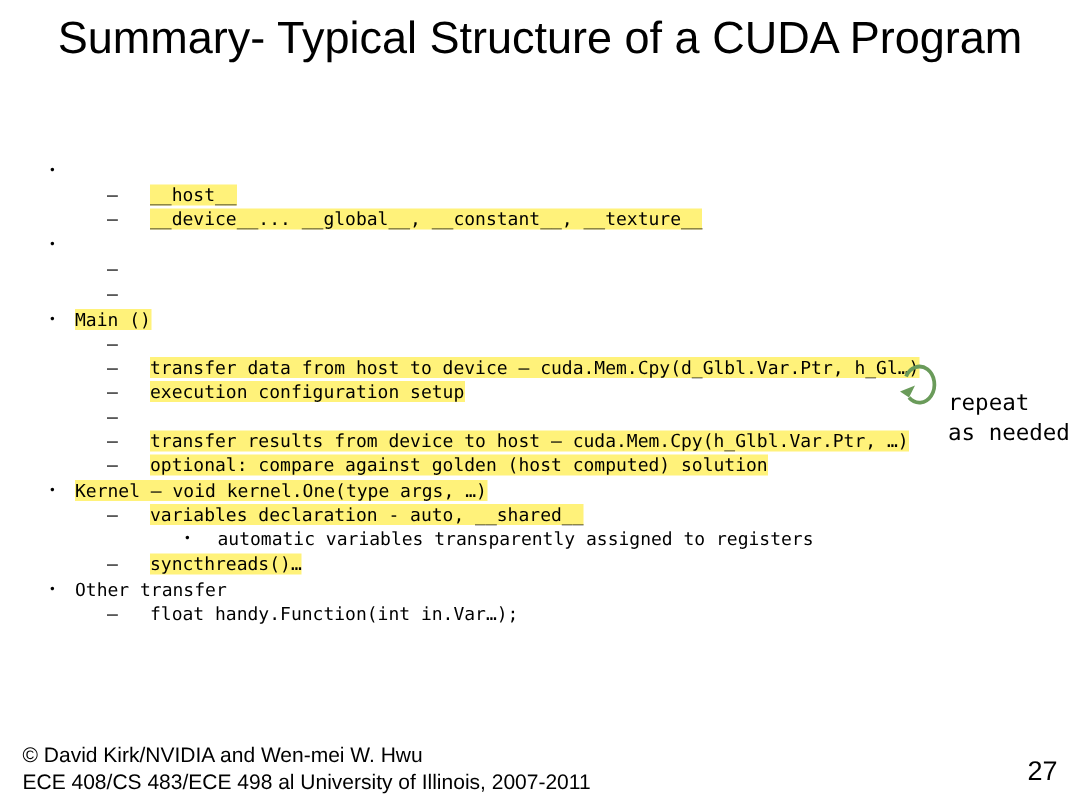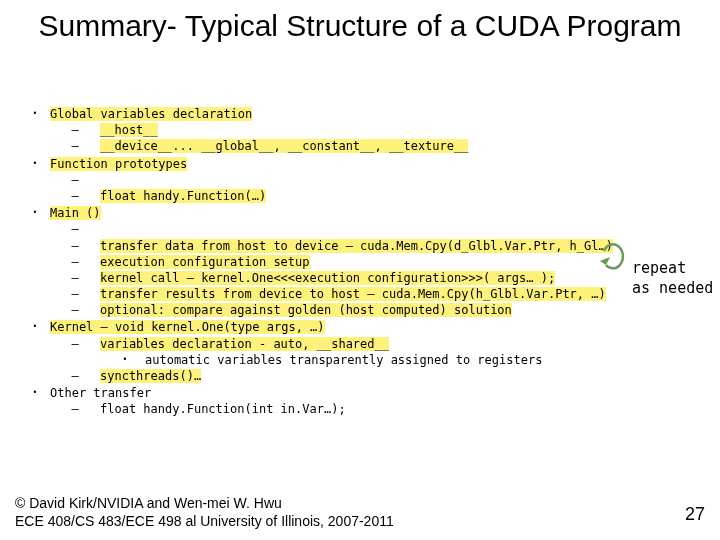--- a/index.html
+++ b/index.html
@@ -95,59 +95,55 @@
   }
 </style>
 </head>
 <body>
 
 <div class="title">Summary- Typical Structure of a CUDA Program</div>
 
 <div class="content" id="content-block">
     <div class="row sec">
       <div class="bcol dot">•</div>
-      <div class="txt"><span class="hl">Global variables declaration</span></div>
     </div>
     <div class="row sub1">
       <div class="bcol dash" style="width: 50px;">–</div>
       <div class="txt"><span class="hl">__host__</span></div>
     </div>
     <div class="row sub1">
       <div class="bcol dash" style="width: 50px;">–</div>
       <div class="txt"><span class="hl">__device__... __global__, __constant__, __texture__</span></div>
     </div>
     <div class="row sec">
       <div class="bcol dot">•</div>
-      <div class="txt"><span class="hl">Function prototypes</span></div>
     </div>
     <div class="row sub1">
       <div class="bcol dash" style="width: 50px;">–</div>
     </div>
     <div class="row sub1">
       <div class="bcol dash" style="width: 50px;">–</div>
-      <div class="txt"><span class="hl">float handy.Function(…)</span></div>
     </div>
     <div class="row sec">
       <div class="bcol dot">•</div>
       <div class="txt"><span class="hl">Main ()</span></div>
     </div>
     <div class="row sub1">
       <div class="bcol dash" style="width: 50px;">–</div>
     </div>
     <div class="row sub1">
       <div class="bcol dash" style="width: 50px;">–</div>
       <div class="txt"><span class="hl">transfer data from host to device – cuda.Mem.Cpy(d_Glbl.Var.Ptr, h_Gl…)</span></div>
     </div>
     <div class="row sub1">
       <div class="bcol dash" style="width: 50px;">–</div>
       <div class="txt"><span class="hl">execution configuration setup</span></div>
     </div>
     <div class="row sub1">
       <div class="bcol dash" style="width: 50px;">–</div>
-      <div class="txt"><span class="hl">kernel call – kernel.One&lt;&lt;&lt;execution configuration&gt;&gt;&gt;( args… );</span></div>
     </div>
     <div class="row sub1">
       <div class="bcol dash" style="width: 50px;">–</div>
       <div class="txt"><span class="hl">transfer results from device to host – cuda.Mem.Cpy(h_Glbl.Var.Ptr, …)</span></div>
     </div>
     <div class="row sub1">
       <div class="bcol dash" style="width: 50px;">–</div>
       <div class="txt"><span class="hl">optional: compare against golden (host computed) solution</span></div>
     </div>
     <div class="row sec">

